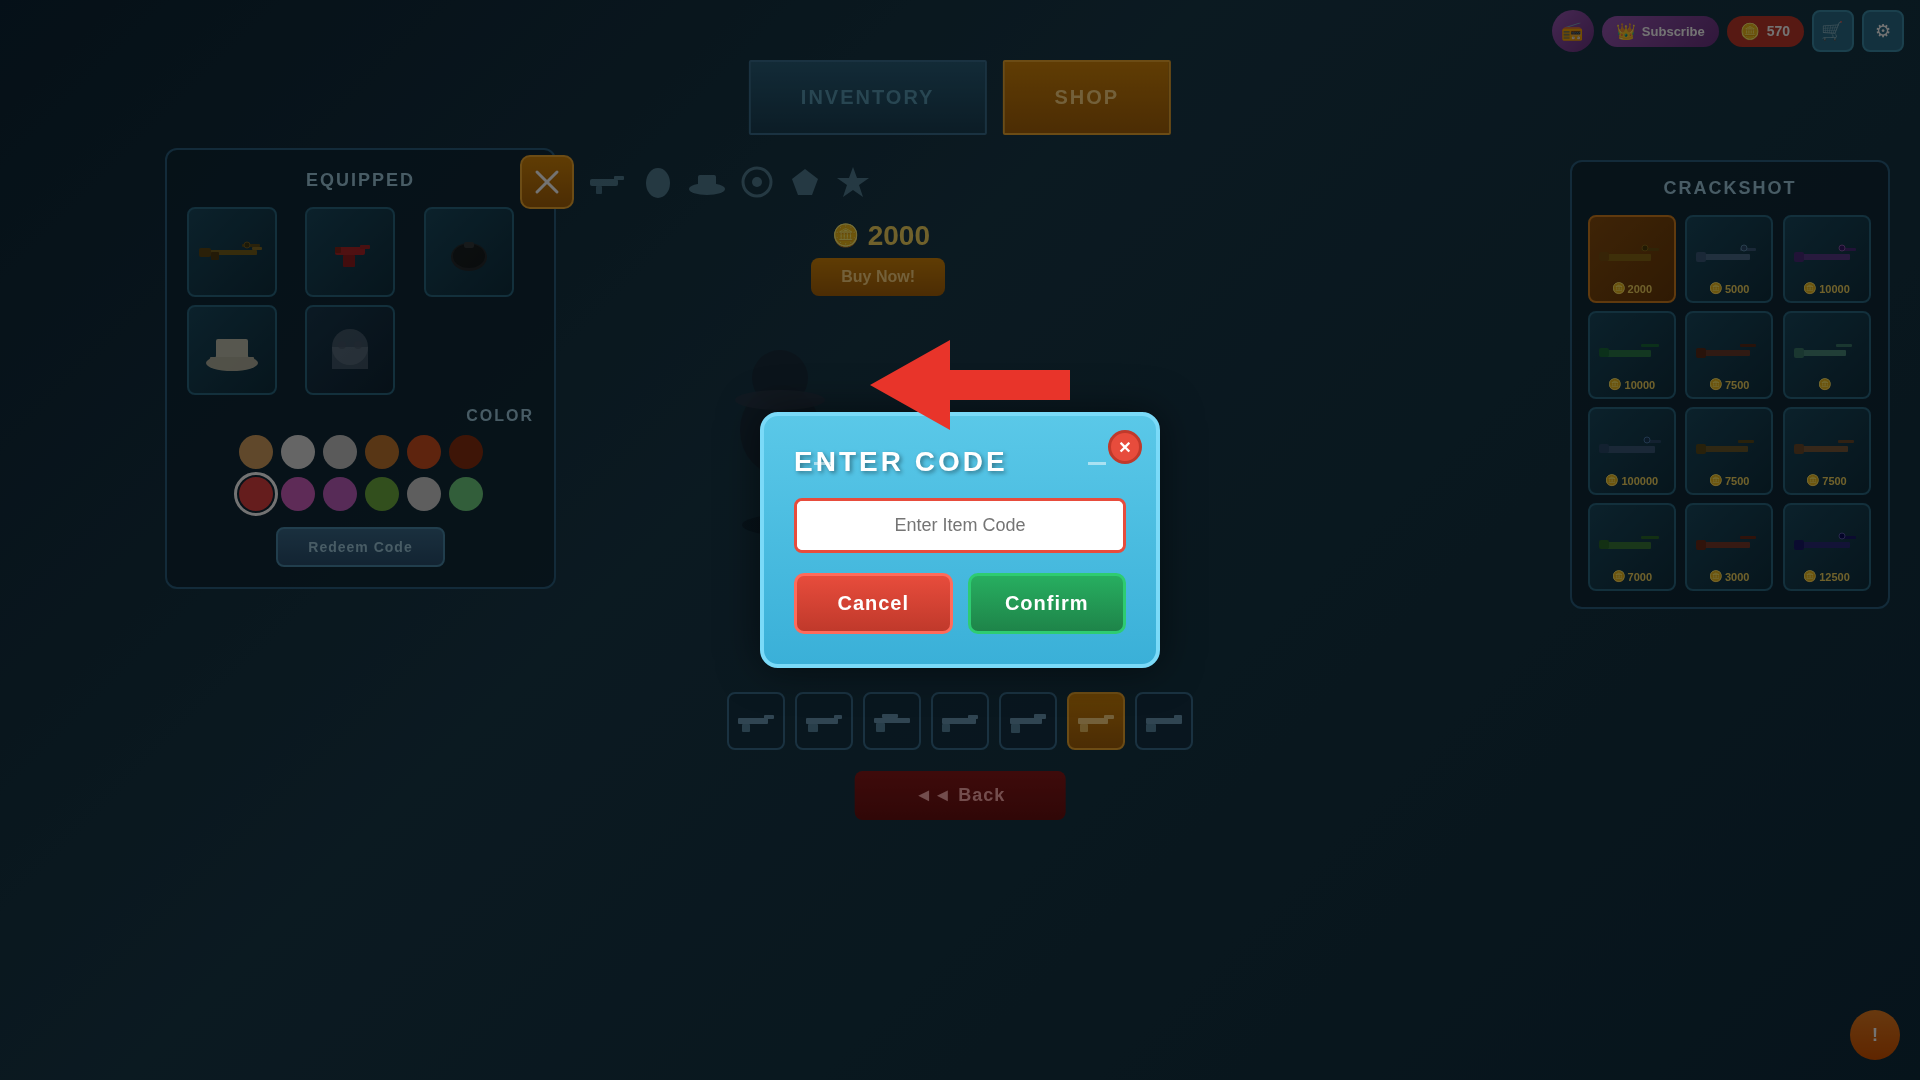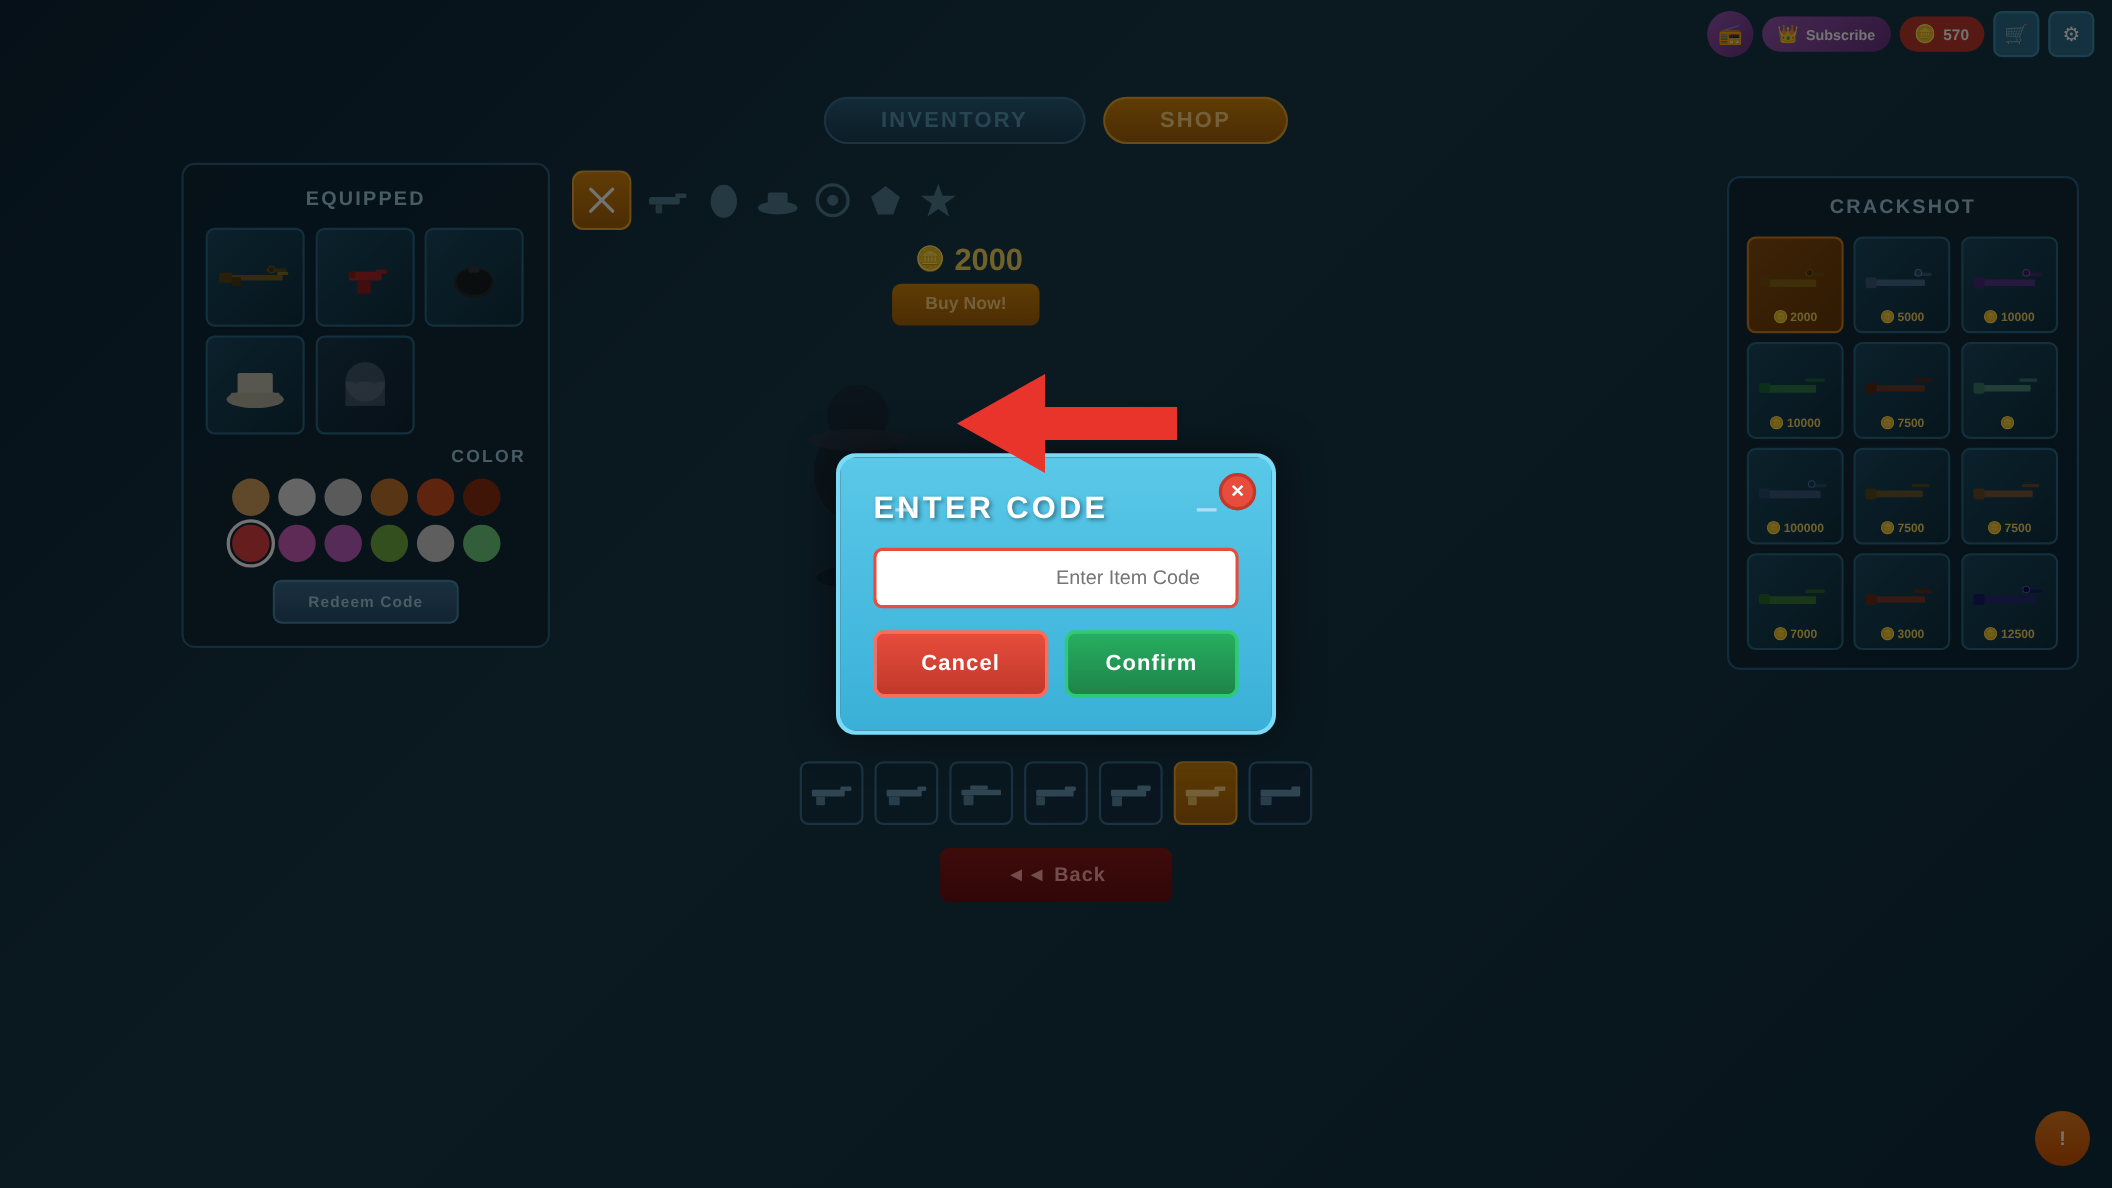--- a/index.html
+++ b/index.html
@@ -107,49 +107,48 @@
       position: absolute;
       top: 60px;
       left: 50%;
       transform: translateX(-50%);
       display: flex;
       gap: 16px;
       z-index: 10;
     }
 
     .nav-tab {
-      padding: 8px 50px;
-      border-radius: 22px;
+      padding: 24px 50px;
+      border-radius: 2px;
       font-size: 20px;
       font-weight: 900;
       letter-spacing: 2px;
       cursor: pointer;
       border: none;
       text-transform: uppercase;
-      margin-top: 28px;
     }
 
     .nav-tab.inactive {
       background: linear-gradient(180deg, #2a5f7a, #1a4055);
       color: #5a9bb5;
       border: 2px solid #3a7090;
     }
 
     .nav-tab.active {
       background: linear-gradient(180deg, #d4860a, #a8630a);
       color: #ffd580;
       border: 2px solid #f0a830;
     }
 
     
     .left-panel {
       position: absolute;
       top: 148px;
       left: 165px;
-      width: 335px;
+      width: 391px;
       background: rgba(15, 40, 55, 0.85);
       border: 2px solid #2a6080;
       border-radius: 12px;
       padding: 20px;
       z-index: 5;
     }
 
     .panel-title {
       color: #a0cce0;
       font-size: 18px;
@@ -380,26 +379,26 @@
 
     .modal-input-wrapper {
       border: 3px solid #e74c3c;
       border-radius: 8px;
       background: white;
       margin-bottom: 20px;
     }
 
     .modal-input {
       width: 100%;
-      padding: 14px 32px;
+      padding: 14px 6px;
       border: none;
       border-radius: 6px;
       font-size: 18px;
       color: #6d28d9;
-      text-align: right;
+      text-align: center;
       outline: none;
       background: white;
     }
 
     .modal-buttons {
       display: flex;
       gap: 15px;
     }
 
     .cancel-btn {

